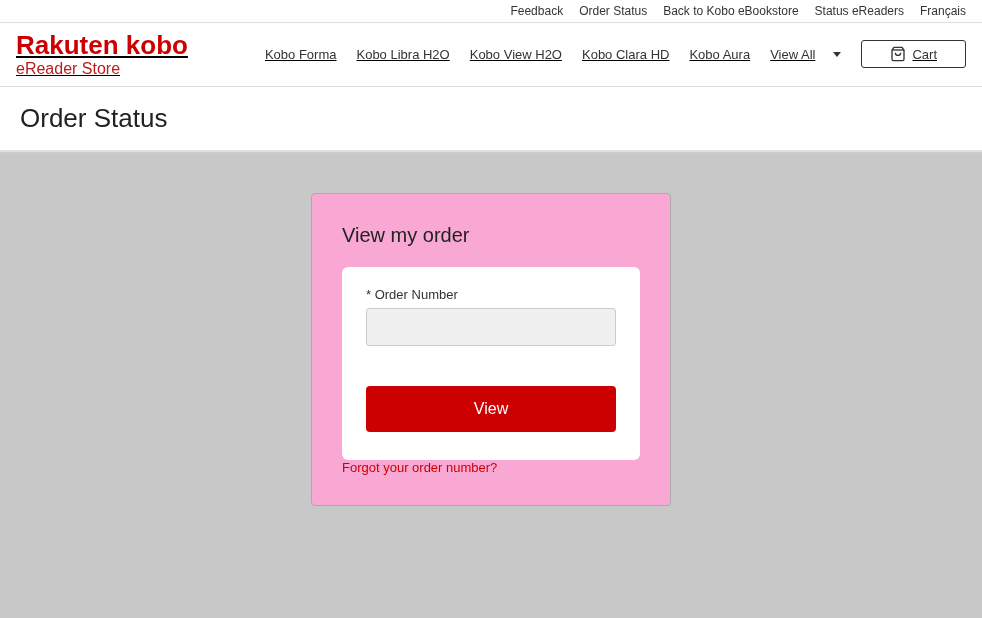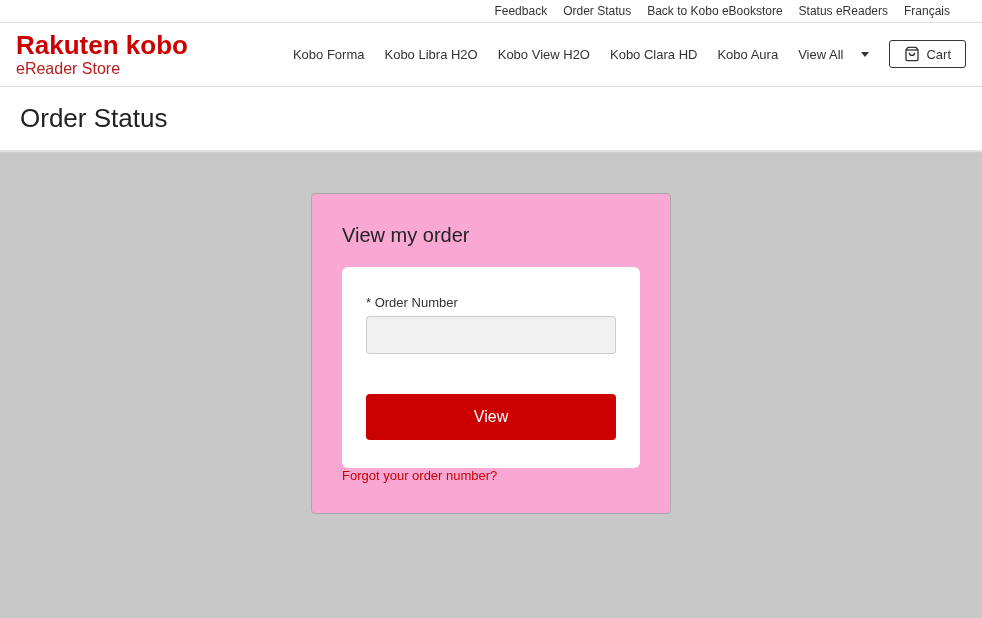--- a/index.html
+++ b/index.html
@@ -8,38 +8,39 @@
       background: #c8c8c8;
       min-height: 618px;
       width: 982px;
     }
     
     .utility-bar {
       background: #fff;
       display: flex;
       justify-content: flex-end;
       align-items: center;
-      padding: 4px 32px;
+      padding: 4px 16px;
       gap: 16px;
       border-bottom: 1px solid #e0e0e0;
     }
     .utility-bar a {
       font-size: 12px;
       color: #333;
       text-decoration: none;
     }
 
     
     .main-header {
       background: #fff;
       display: flex;
       align-items: center;
       justify-content: space-between;
       padding: 8px 16px 8px 16px;
       border-bottom: 1px solid #ddd;
+      text-decoration: underline;
     }
     .logo-area {
       display: flex;
       flex-direction: column;
     }
     .logo-text {
       font-size: 26px;
       font-weight: bold;
       color: #cc0000;
       line-height: 1.1;
@@ -75,21 +76,21 @@
       border-top: 5px solid #333;
       margin-left: 2px;
       vertical-align: middle;
     }
     .cart-btn {
       display: flex;
       align-items: center;
       gap: 6px;
       border: 1px solid #333;
       border-radius: 3px;
-      padding: 5px 14px;
+      padding: 5px 28px;
       font-size: 13px;
       color: #333;
       background: #fff;
       cursor: pointer;
       margin-left: 8px;
       text-decoration: none;
     }
     .cart-icon-svg {
       width: 16px;
       height: 16px;
@@ -132,21 +133,21 @@
       font-size: 20px;
       color: #222;
       font-weight: 400;
       margin-bottom: 20px;
     }
 
     
     .inner-card {
       background: #fff;
       border-radius: 6px;
-      padding: 28px 24px 28px 24px;
+      padding: 20px 24px 28px 24px;
     }
     .field-group {
       margin-bottom: 20px;
     }
     .field-label {
       font-size: 13px;
       color: #333;
       margin-bottom: 6px;
       display: block;
     }

